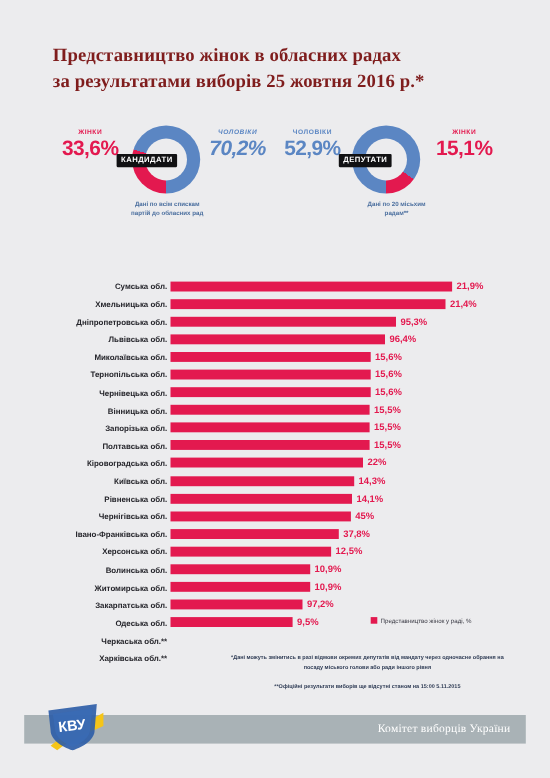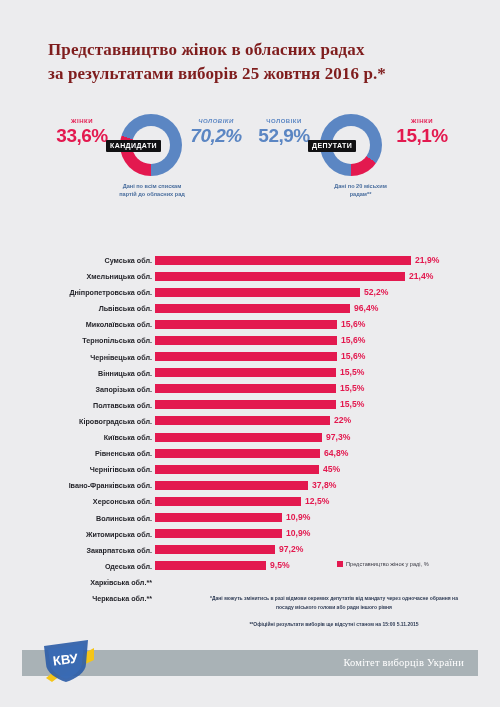--- a/index.html
+++ b/index.html
@@ -192,21 +192,21 @@
         <div class="barwrap">
           <span class="bar" style="width: 250px;"></span>
         </div>
         <div class="val" style="left: 409px;">21,4%</div>
       </div>
       <div class="row">
         <div class="lbl">Дніпропетровська обл.</div>
         <div class="barwrap">
           <span class="bar" style="width: 205px;"></span>
         </div>
-        <div class="val" style="left: 364px;">52,2%</div>
+        <div class="val" style="left: 364px;">95,3%</div>
       </div>
       <div class="row">
         <div class="lbl">Львівська обл.</div>
         <div class="barwrap">
           <span class="bar" style="width: 195px;"></span>
         </div>
         <div class="val" style="left: 354px;">96,4%</div>
       </div>
       <div class="row">
         <div class="lbl">Миколаївська обл.</div>
@@ -255,28 +255,28 @@
         <div class="barwrap">
           <span class="bar" style="width: 175px;"></span>
         </div>
         <div class="val" style="left: 334px;">22%</div>
       </div>
       <div class="row">
         <div class="lbl">Київська обл.</div>
         <div class="barwrap">
           <span class="bar" style="width: 167px;"></span>
         </div>
-        <div class="val" style="left: 326px;">97,3%</div>
+        <div class="val" style="left: 326px;">14,3%</div>
       </div>
       <div class="row">
         <div class="lbl">Рівненська обл.</div>
         <div class="barwrap">
           <span class="bar" style="width: 165px;"></span>
         </div>
-        <div class="val" style="left: 324px;">64,8%</div>
+        <div class="val" style="left: 324px;">14,1%</div>
       </div>
       <div class="row">
         <div class="lbl">Чернігівська обл.</div>
         <div class="barwrap">
           <span class="bar" style="width: 164px;"></span>
         </div>
         <div class="val" style="left: 323px;">45%</div>
       </div>
       <div class="row">
         <div class="lbl">Івано-Франківська обл.</div>
@@ -314,24 +314,24 @@
         <div class="val" style="left: 279px;">97,2%</div>
       </div>
       <div class="row">
         <div class="lbl">Одеська обл.</div>
         <div class="barwrap">
           <span class="bar" style="width: 111px;"></span>
         </div>
         <div class="val" style="left: 270px;">9,5%</div>
       </div>
       <div class="row">
+        <div class="lbl">Черкаська обл.**</div>
+      </div>
+      <div class="row">
         <div class="lbl">Харківська обл.**</div>
-      </div>
-      <div class="row">
-        <div class="lbl">Черкаська обл.**</div>
       </div>
     </div>
 
   <div class="legend">
     <span class="swatch"></span><span>Представництво жінок у раді, %</span>
   </div>
 
   <div class="notes">
     <div class="note n1">*Дані можуть змінитись в разі відмови окремих депутатів від мандату через одночасне обрання на посаду міського голови або ради іншого рівня</div>
     <div class="note n2">**Офіційні результати виборів ще відсутні станом на 15:00 5.11.2015</div>

